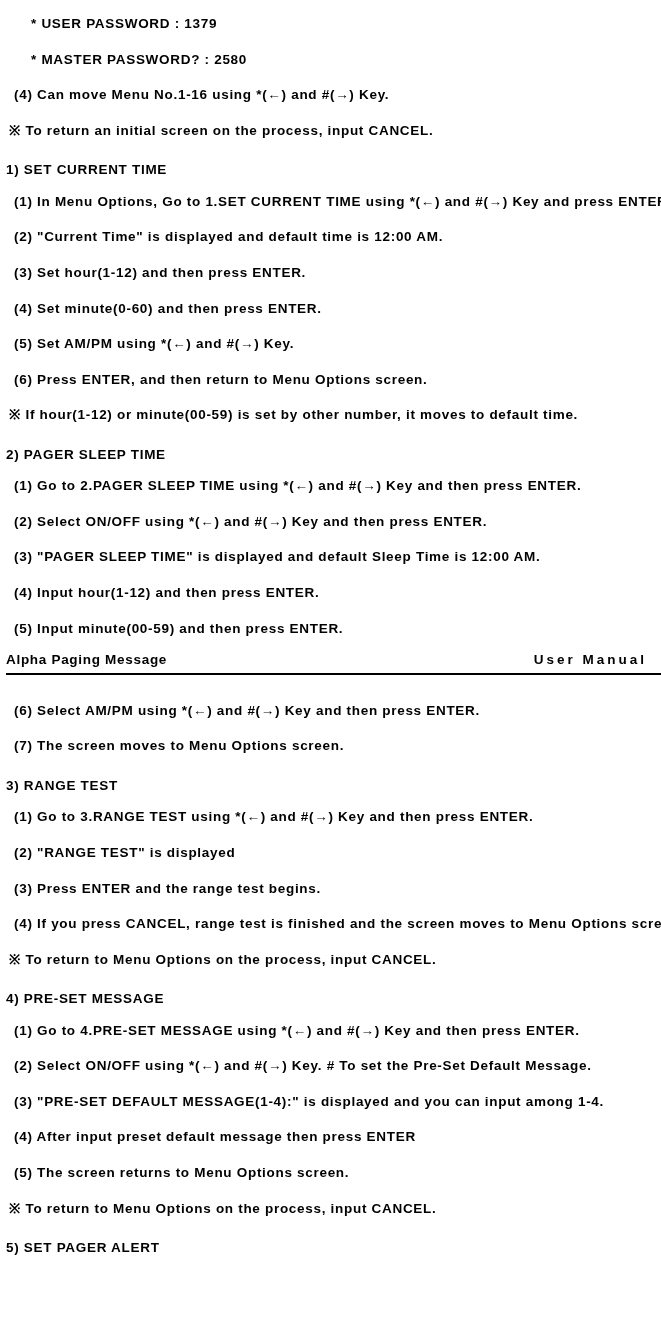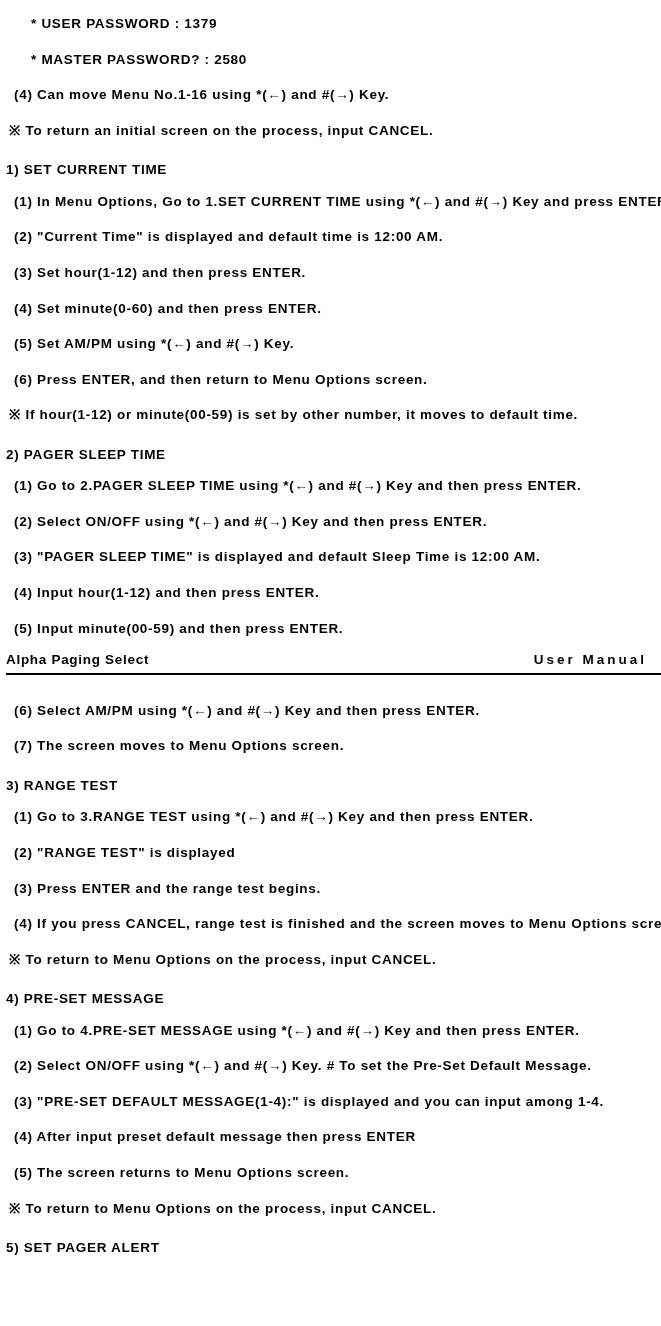--- a/index.html
+++ b/index.html
@@ -62,21 +62,21 @@
 <p class="note">※ If hour(1-12) or minute(00-59) is set by other number, it moves to default time.</p>
 
 <p class="head">2) PAGER SLEEP TIME</p>
 <p class="indent-2">(1) Go to 2.PAGER SLEEP TIME using *(←) and #(→) Key and then press ENTER.</p>
 <p class="indent-2">(2) Select ON/OFF using *(←) and #(→) Key and then press ENTER.</p>
 <p class="indent-2">(3) "PAGER SLEEP TIME" is displayed and default Sleep Time is 12:00 AM.</p>
 <p class="indent-2">(4) Input hour(1-12) and then press ENTER.</p>
 <p class="indent-2">(5) Input minute(00-59) and then press ENTER.</p>
 
 <div class="footer">
-  <span>Alpha Paging Select</span>
+  <span>Alpha Paging Message</span>
   <span class="right">User  Manual</span>
 </div>
 
 <p class="indent-2">(6) Select AM/PM using *(←) and #(→) Key and then press ENTER.</p>
 <p class="indent-2">(7) The screen moves to Menu Options screen.</p>
 
 <p class="head">3) RANGE TEST</p>
 <p class="indent-2">(1) Go to 3.RANGE TEST using *(←) and #(→) Key and then press ENTER.</p>
 <p class="indent-2">(2) "RANGE TEST" is displayed</p>
 <p class="indent-2">(3) Press ENTER and the range test begins.</p>

